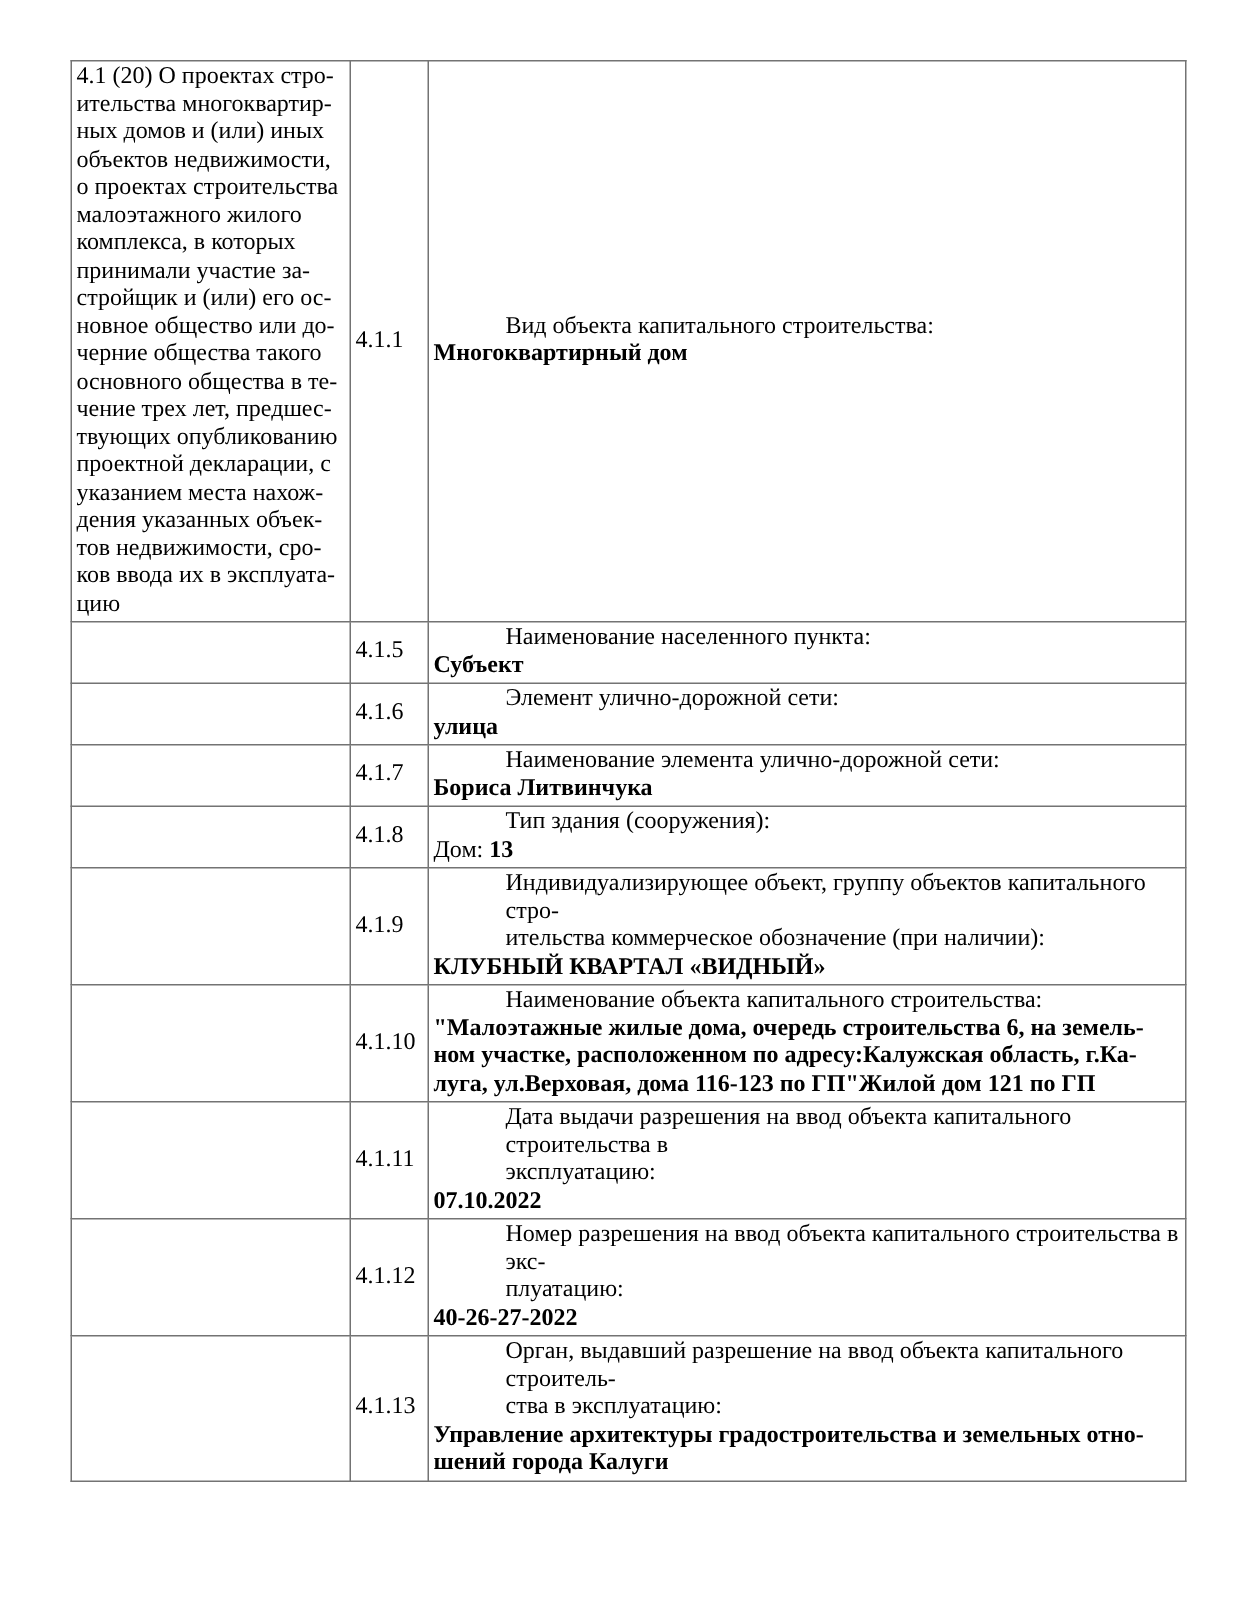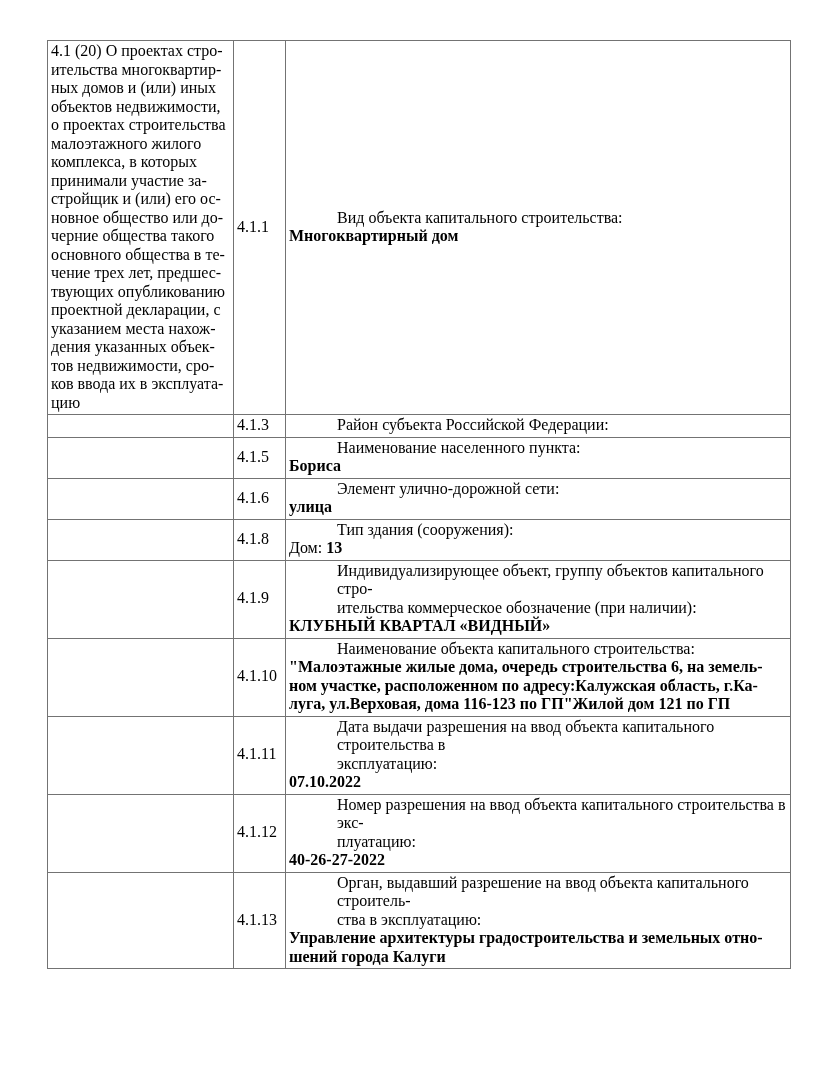--- a/index.html
+++ b/index.html
@@ -91,48 +91,48 @@
 ков ввода их в эксплуата-
 цию</td>
       <td class="c-num">4.1.1</td>
       <td class="c-val">
         <div class="lbl">Вид объекта капитального строительства:</div>
         <div class="val-line"><span class="pref"></span><span class="val">Многоквартирный дом</span></div>
       </td>
     </tr>
 
 
-    <tr>
-      <td class="c-desc"></td>
-      <td class="c-num">4.1.3</td>
-      <td class="c-val">
-        <div class="lbl">Район субъекта Российской Федерации:</div>
-
-      </td>
-    </tr>
 
 
     <tr>
       <td class="c-desc"></td>
       <td class="c-num">4.1.5</td>
       <td class="c-val">
         <div class="lbl">Наименование населенного пункта:</div>
-        <div class="val-line"><span class="pref"></span><span class="val">Бориса</span></div>
+        <div class="val-line"><span class="pref"></span><span class="val">Субъект</span></div>
       </td>
     </tr>
 
     <tr>
       <td class="c-desc"></td>
       <td class="c-num">4.1.6</td>
       <td class="c-val">
         <div class="lbl">Элемент улично-дорожной сети:</div>
         <div class="val-line"><span class="pref"></span><span class="val">улица</span></div>
       </td>
     </tr>
 
+    <tr>
+      <td class="c-desc"></td>
+      <td class="c-num">4.1.7</td>
+      <td class="c-val">
+        <div class="lbl">Наименование элемента улично-дорожной сети:</div>
+        <div class="val-line"><span class="pref"></span><span class="val">Бориса Литвинчука</span></div>
+      </td>
+    </tr>
 
     <tr>
       <td class="c-desc"></td>
       <td class="c-num">4.1.8</td>
       <td class="c-val">
         <div class="lbl">Тип здания (сооружения):</div>
         <div class="val-line"><span class="pref">Дом: </span><span class="val">13</span></div>
       </td>
     </tr>
 

